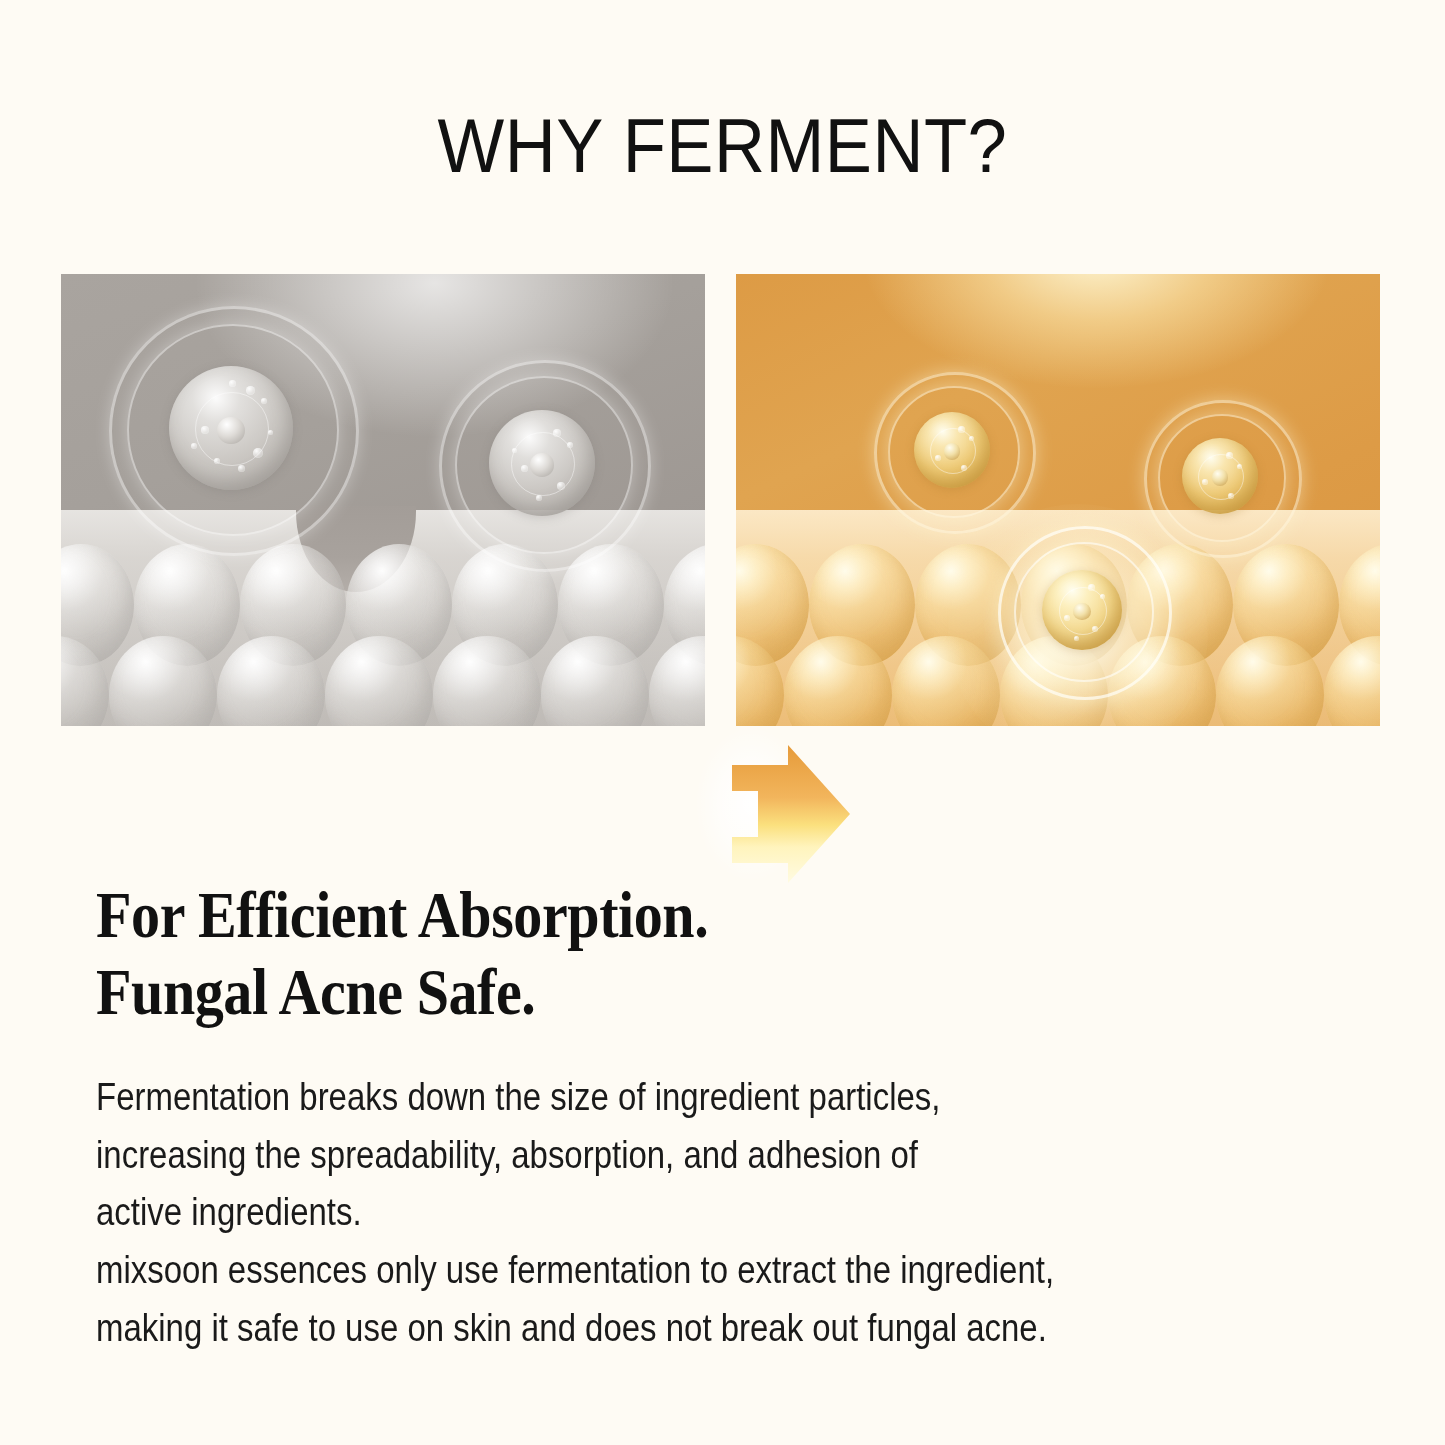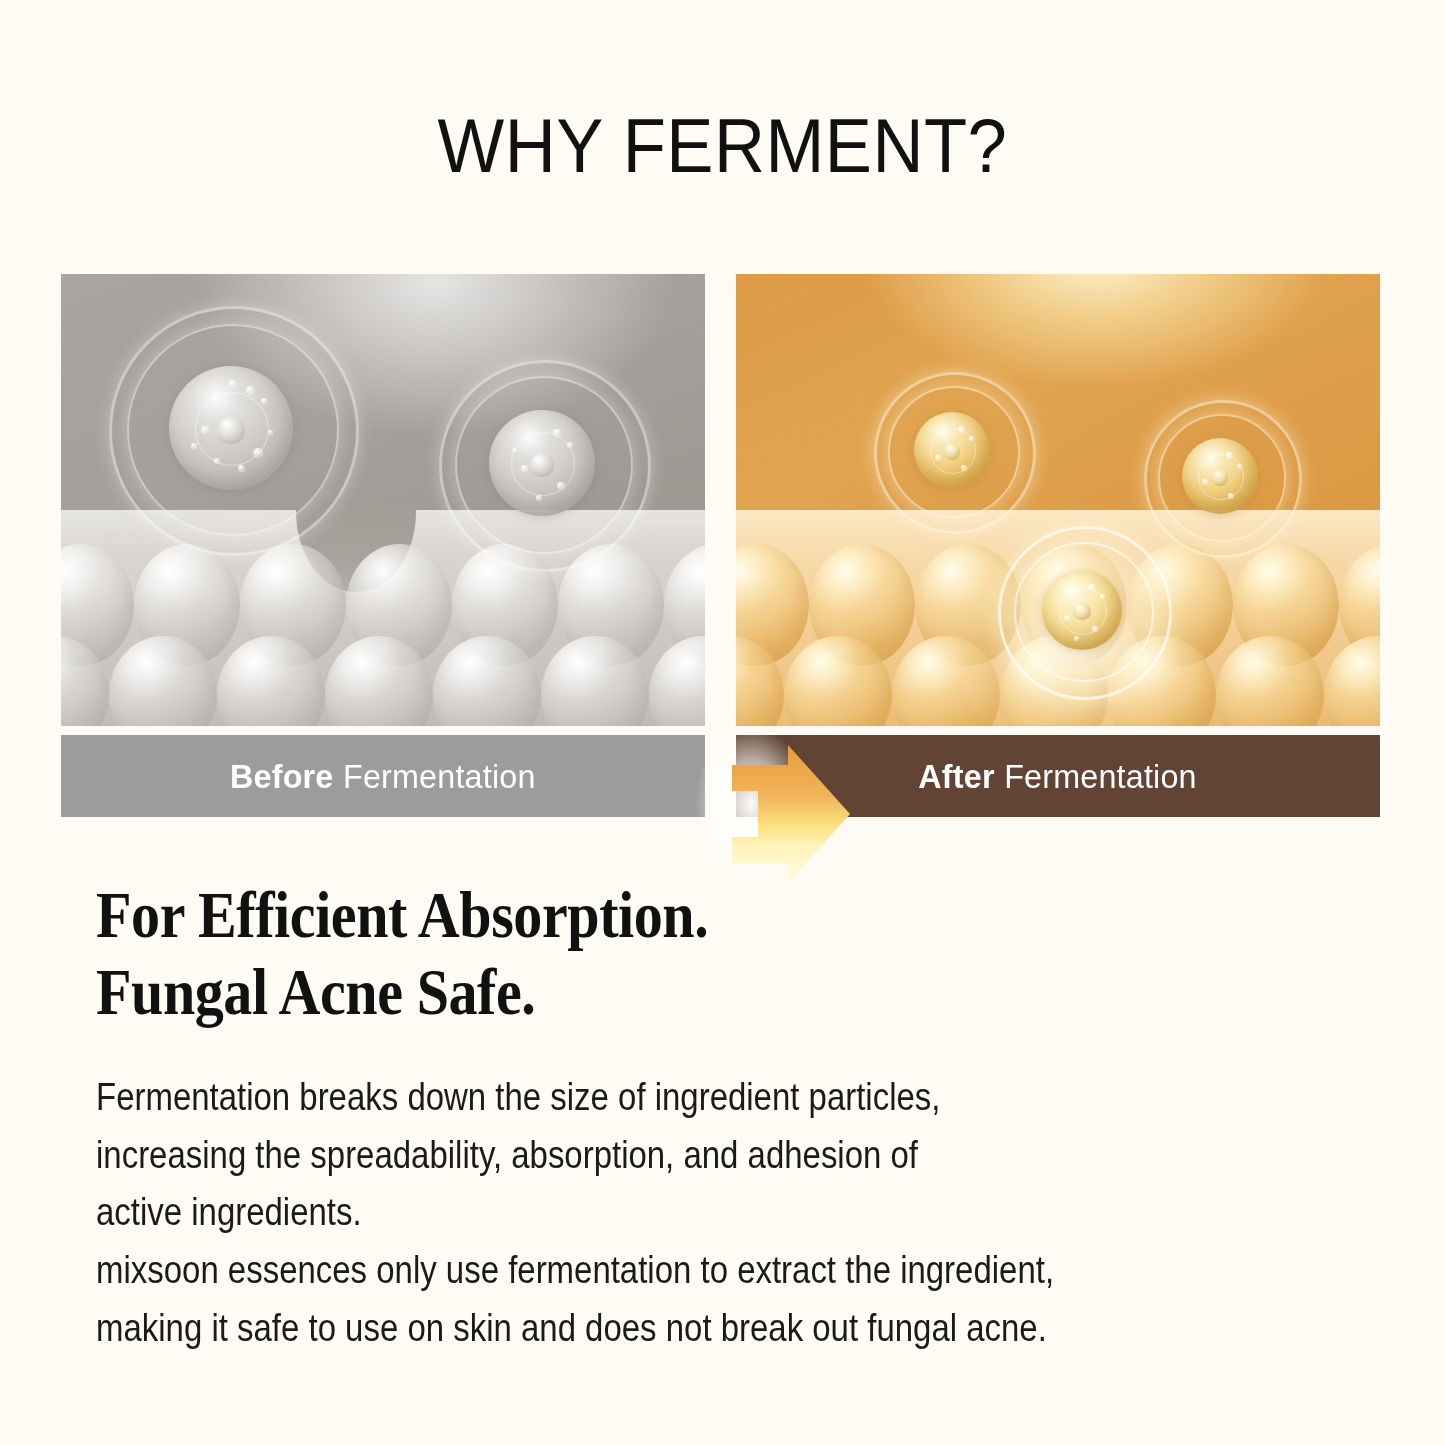--- a/index.html
+++ b/index.html
@@ -335,25 +335,20 @@
             <div class="bub" style="left:60%;top:18%;width:8px;height:8px;"></div>
             <div class="bub" style="left:74%;top:30%;width:6px;height:6px;"></div>
             <div class="bub" style="left:30%;top:52%;width:7px;height:7px;"></div>
             <div class="bub" style="left:64%;top:68%;width:8px;height:8px;"></div>
             <div class="bub" style="left:44%;top:80%;width:6px;height:6px;"></div>
             <div class="bub" style="left:22%;top:36%;width:5px;height:5px;"></div>
           </div>
         </div>
       </div>
 
-      <div class="caption grey">
-        <span class="inner">
-          <span class="strong">Before</span><span class="light">Fermentation</span>
-        </span>
-      </div>
     </div>
 
     <div class="panel right">
       <div class="panel-img">
         <div class="bg-gold"></div>
 
         <div class="surface gold">
           <div class="sheet"></div>
 
           <div class="pearl-row" style="top:34px;">
@@ -414,25 +409,20 @@
             <div class="drop-nucleus gold"></div>
             <div class="bub" style="left:58%;top:18%;width:7px;height:7px;"></div>
             <div class="bub" style="left:72%;top:30%;width:5px;height:5px;"></div>
             <div class="bub" style="left:28%;top:56%;width:6px;height:6px;"></div>
             <div class="bub" style="left:62%;top:70%;width:6px;height:6px;"></div>
             <div class="bub" style="left:40%;top:82%;width:5px;height:5px;"></div>
           </div>
         </div>
       </div>
 
-      <div class="caption brown">
-        <span class="inner">
-          <span class="strong">After</span><span class="light">Fermentation</span>
-        </span>
-      </div>
     </div>
 
     <div class="gap-glow"></div>
 
     <div class="arrow">
       <svg viewBox="0 0 140 150" width="140" height="150" xmlns="http://www.w3.org/2000/svg">
         <defs>
           <linearGradient id="arrGrad" x1="0" y1="0" x2="0" y2="1">
             <stop offset="0%" stop-color="#E69B3A"></stop>
             <stop offset="38%" stop-color="#F2B55C"></stop>

